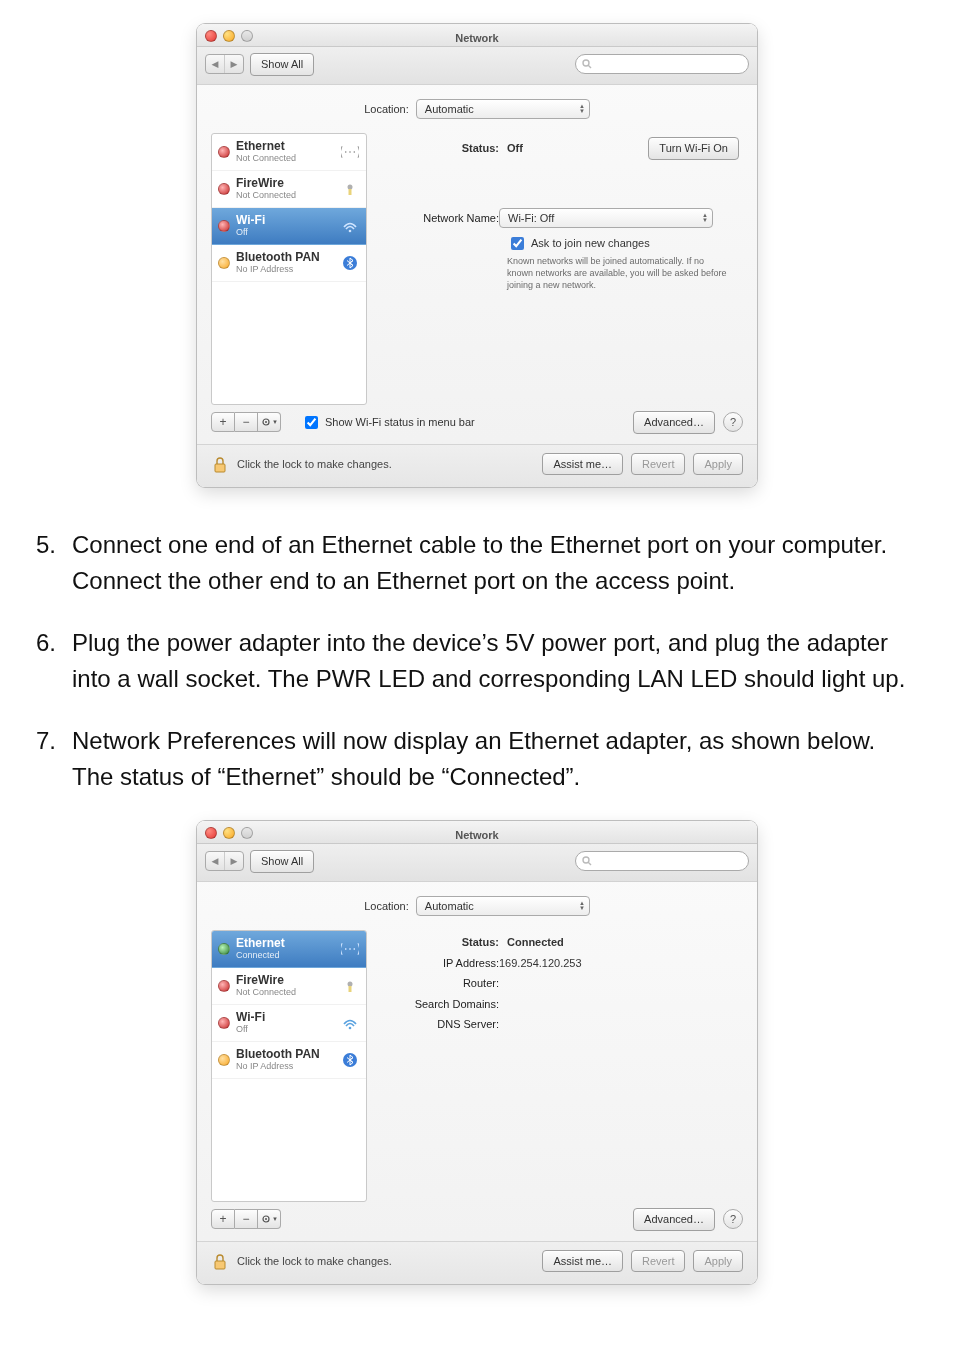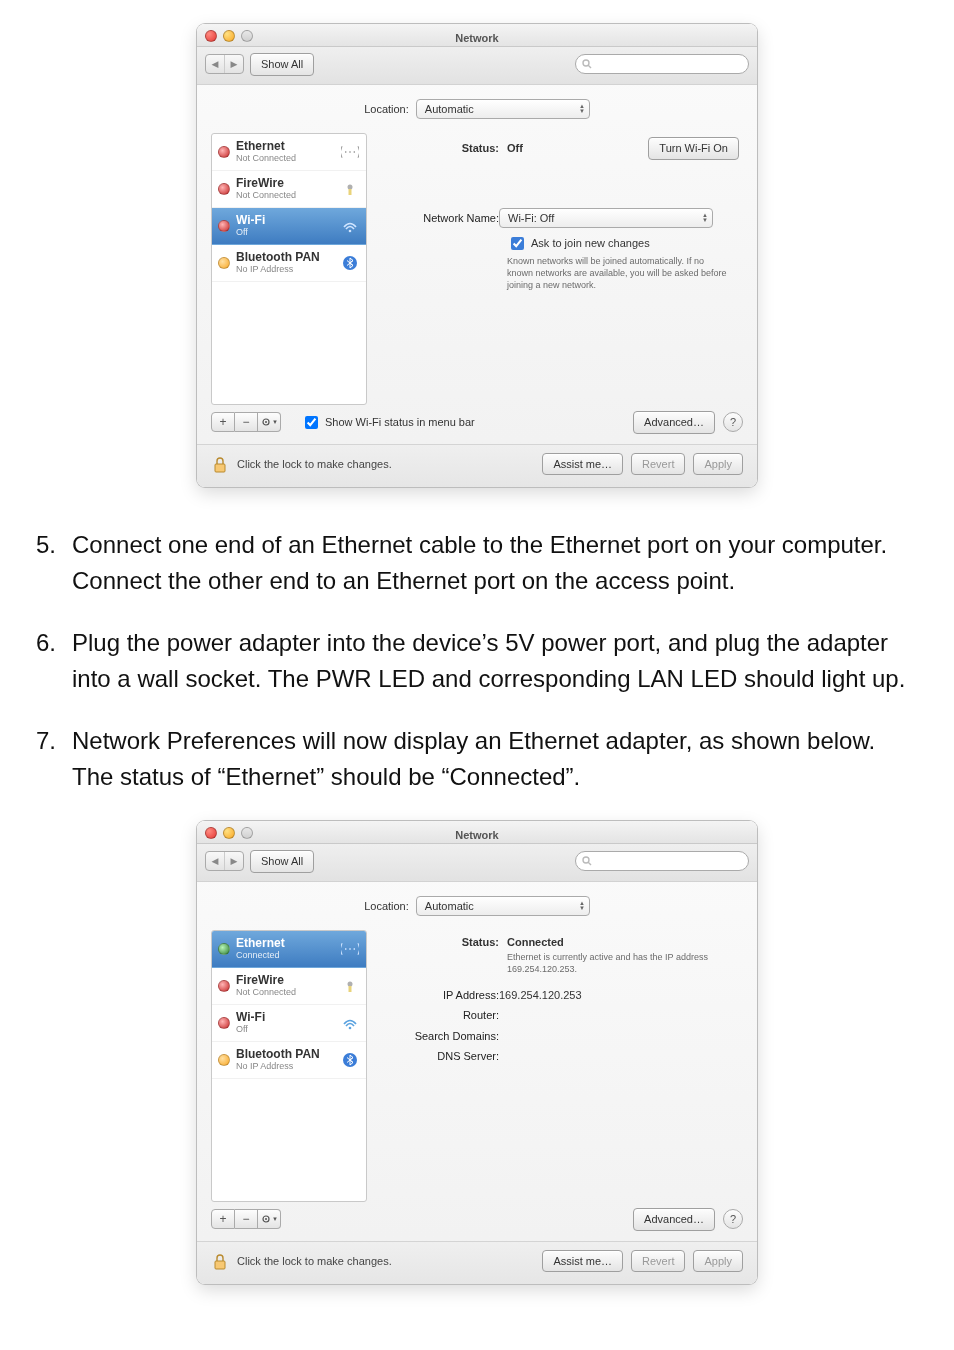--- a/index.html
+++ b/index.html
@@ -519,21 +519,20 @@
                 </svg>
               </span>
             </div>
           </div>
       </div>
       <div class="maincol">
         <div class="statusline" style="margin-bottom:0">
           <span class="lbl">Status:</span>
           <span class="val">Connected</span>
         </div>
-        <div class="helper" style="margin-left:128px;width:230px;margin-bottom:12px">Ethernet is currently active and has the IP address 169.254.120.253.</div>
 
 
         <div id="rows-b">
             <div class="fieldrow">
               <span class="lbl">IP Address:</span>
                  <span class="val">169.254.120.253</span>
             </div>
             <div class="fieldrow">
               <span class="lbl">Router:</span>
                  <span class="val"></span>

